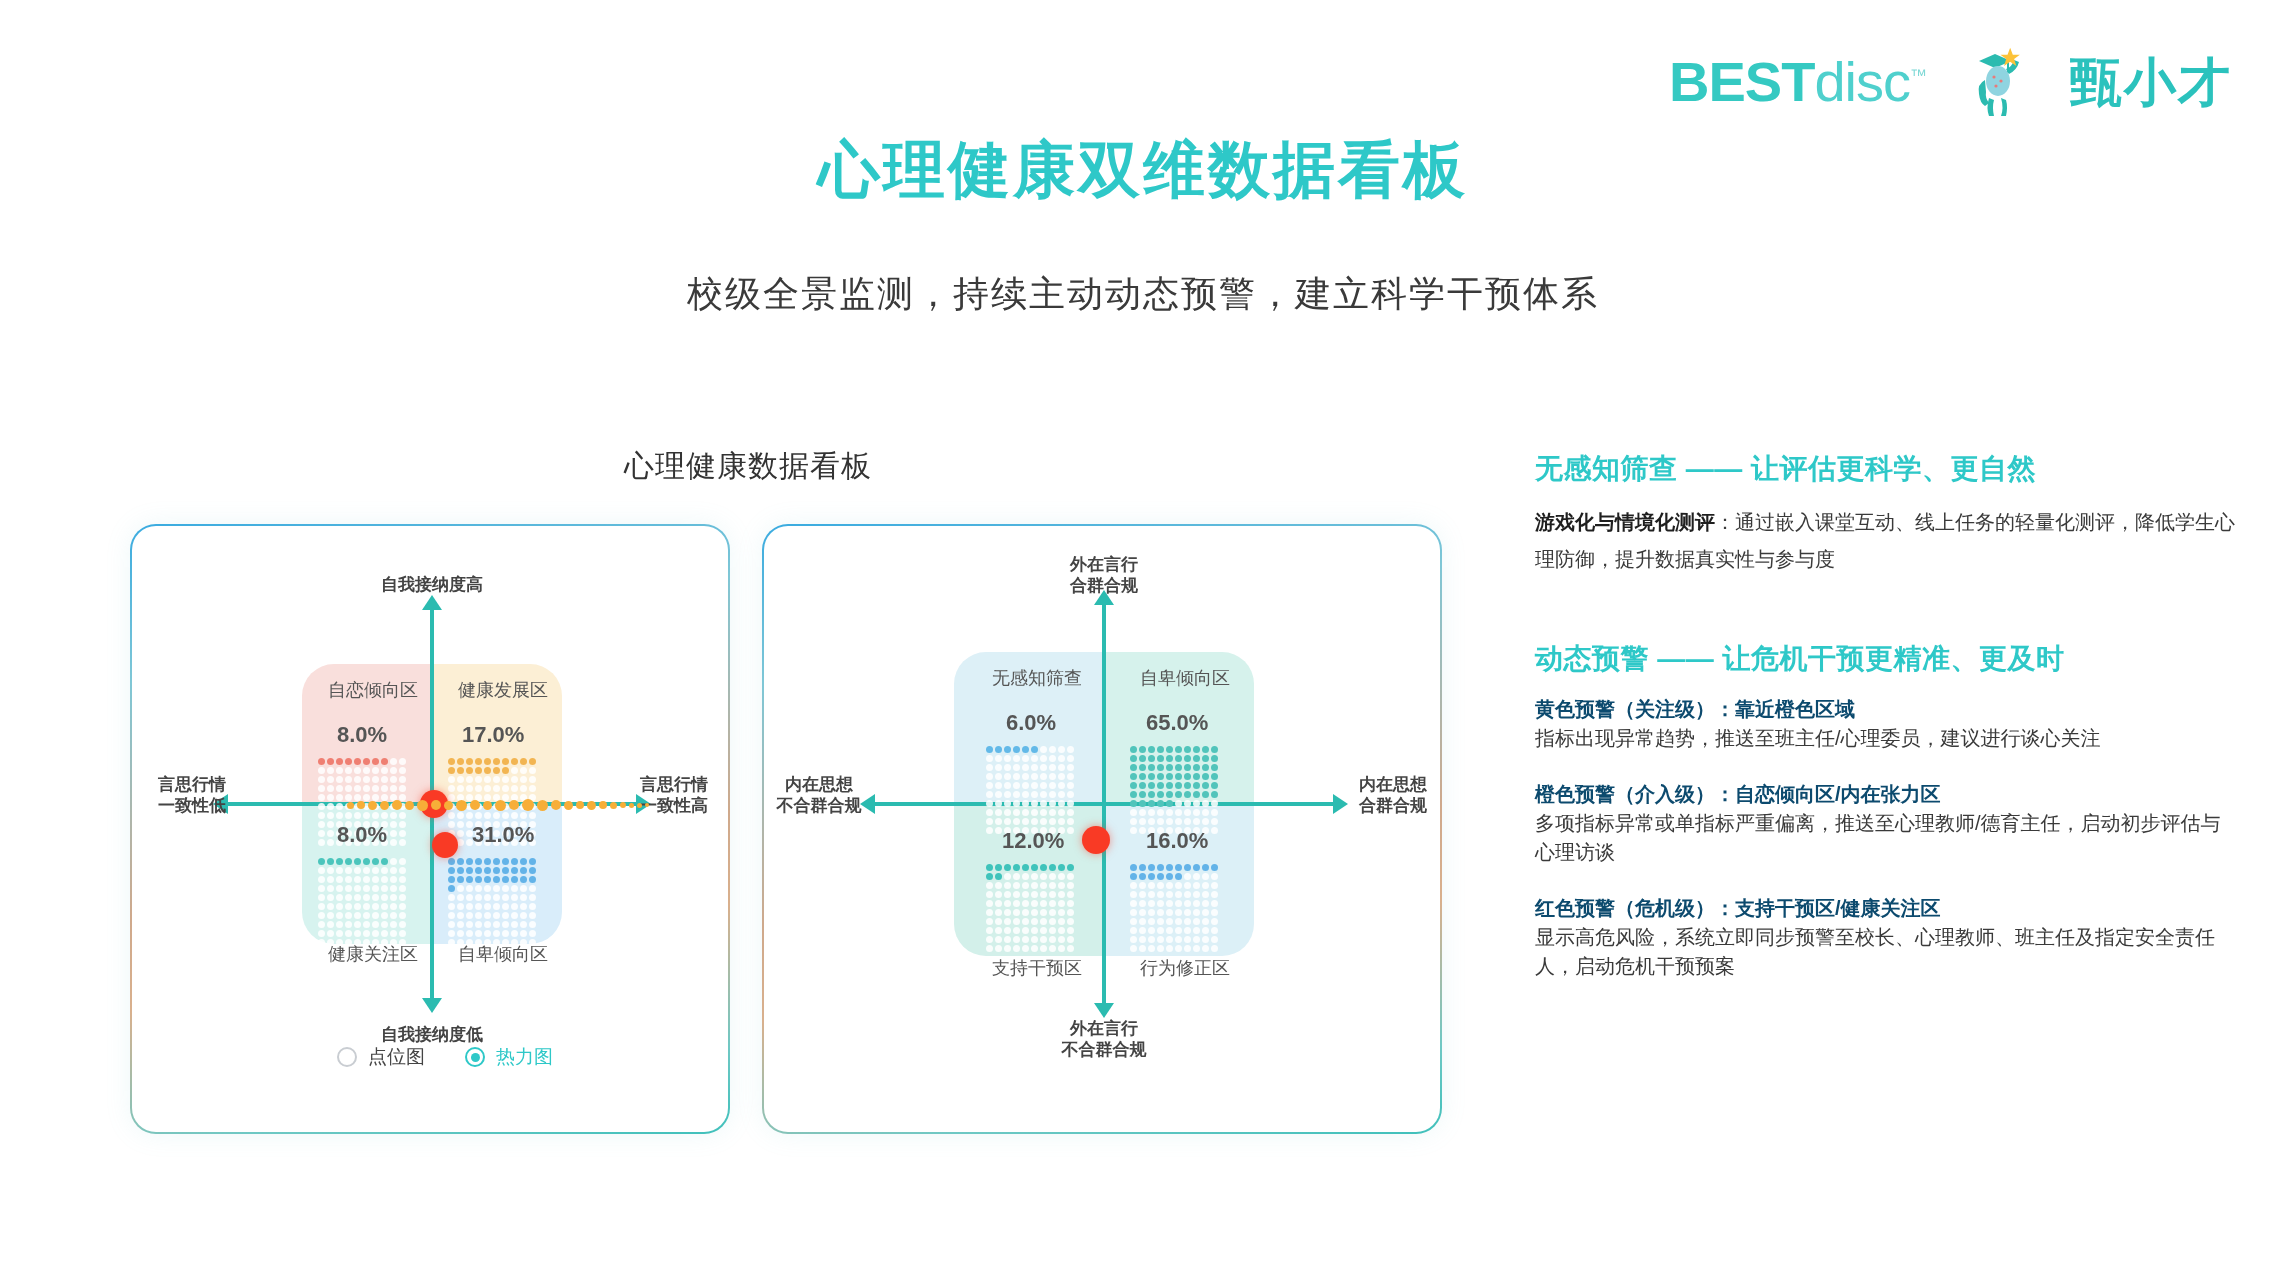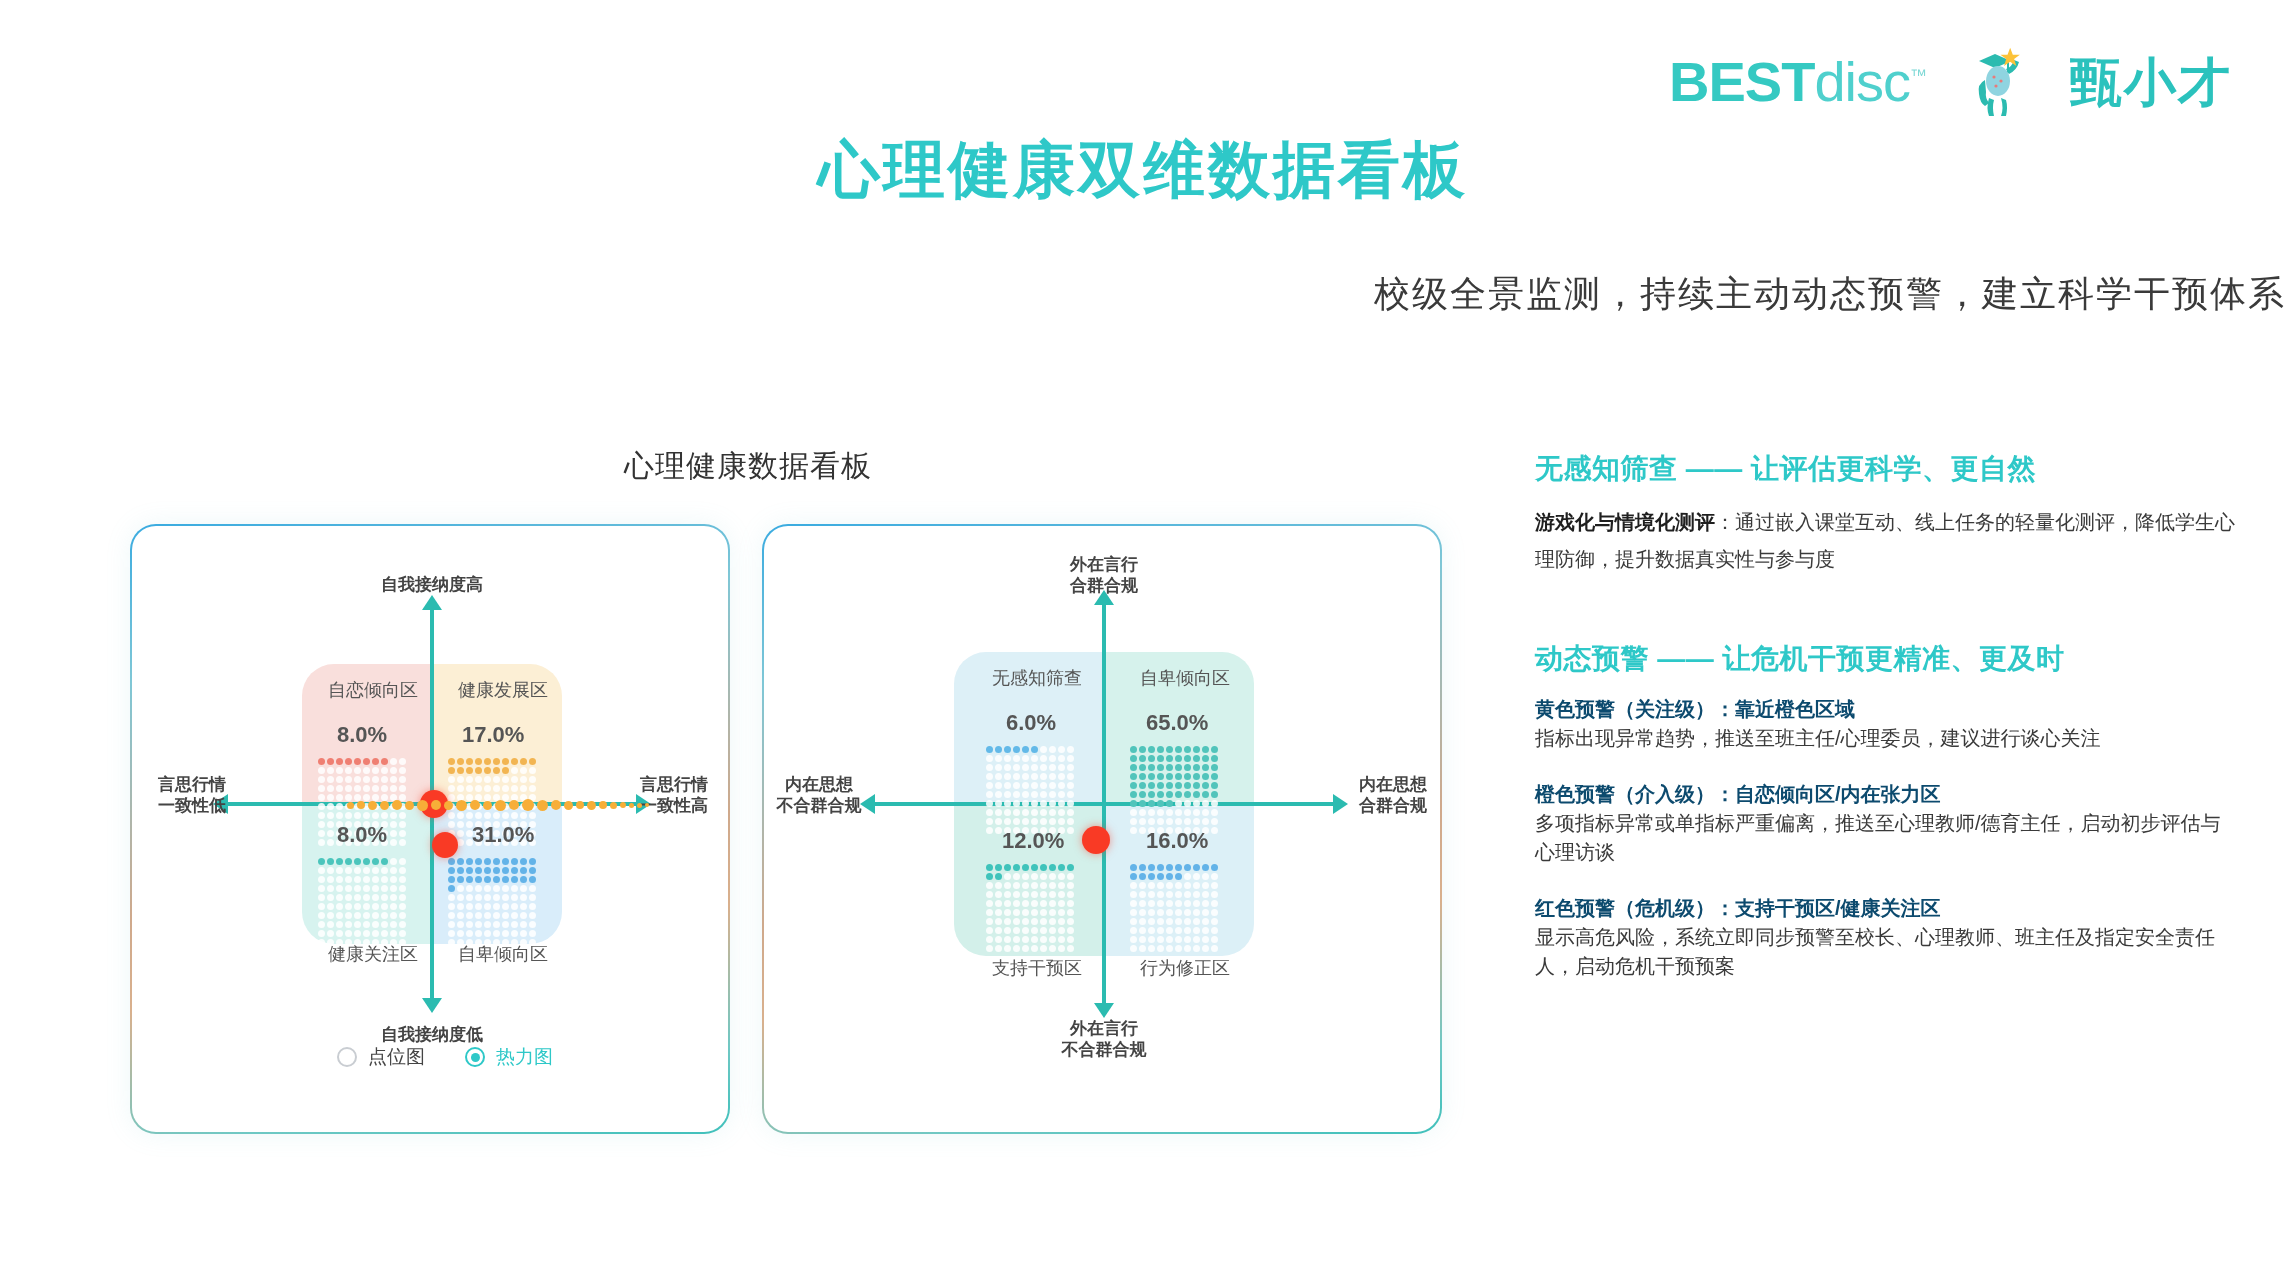--- a/index.html
+++ b/index.html
@@ -18,21 +18,21 @@
   .brand-tm { font-size: 17px; vertical-align: super; color: #7fd9d6; font-weight: 400; }
   .mascot { width: 66px; height: 72px; position: relative; }
   .brand-cn { font-size: 52px; font-weight: 700; color: #2bc2bd; letter-spacing: 2px; line-height: 1; }
 
   
   .headline {
     position: absolute; left: 0; right: 0; top: 128px; text-align: center;
     font-size: 62px; font-weight: 700; color: #2ec8c8; letter-spacing: 3px;
   }
   .subheadline {
-    position: absolute; left: 0; right: 0; top: 270px; text-align: right;
+    position: absolute; left: 0; right: 0; top: 270px; text-align: center;
     font-size: 36px; font-weight: 400; color: #3a3a3a; letter-spacing: 2px;
   }
 
   
   .chart-section-title {
     position: absolute; left: 624px; top: 446px;
     font-size: 30px; color: #333; font-weight: 400; letter-spacing: 1px;
   }
 
   

